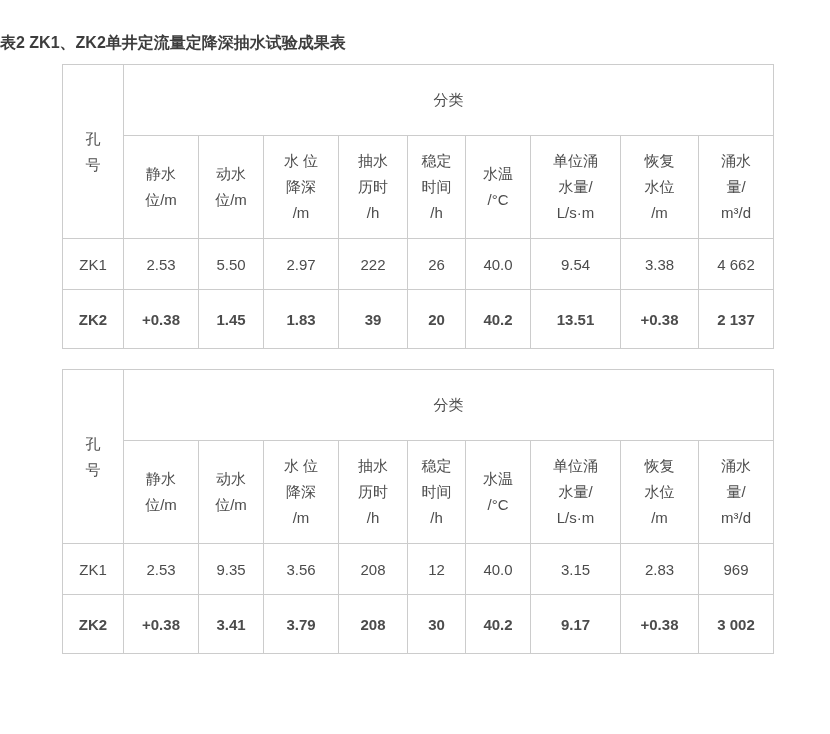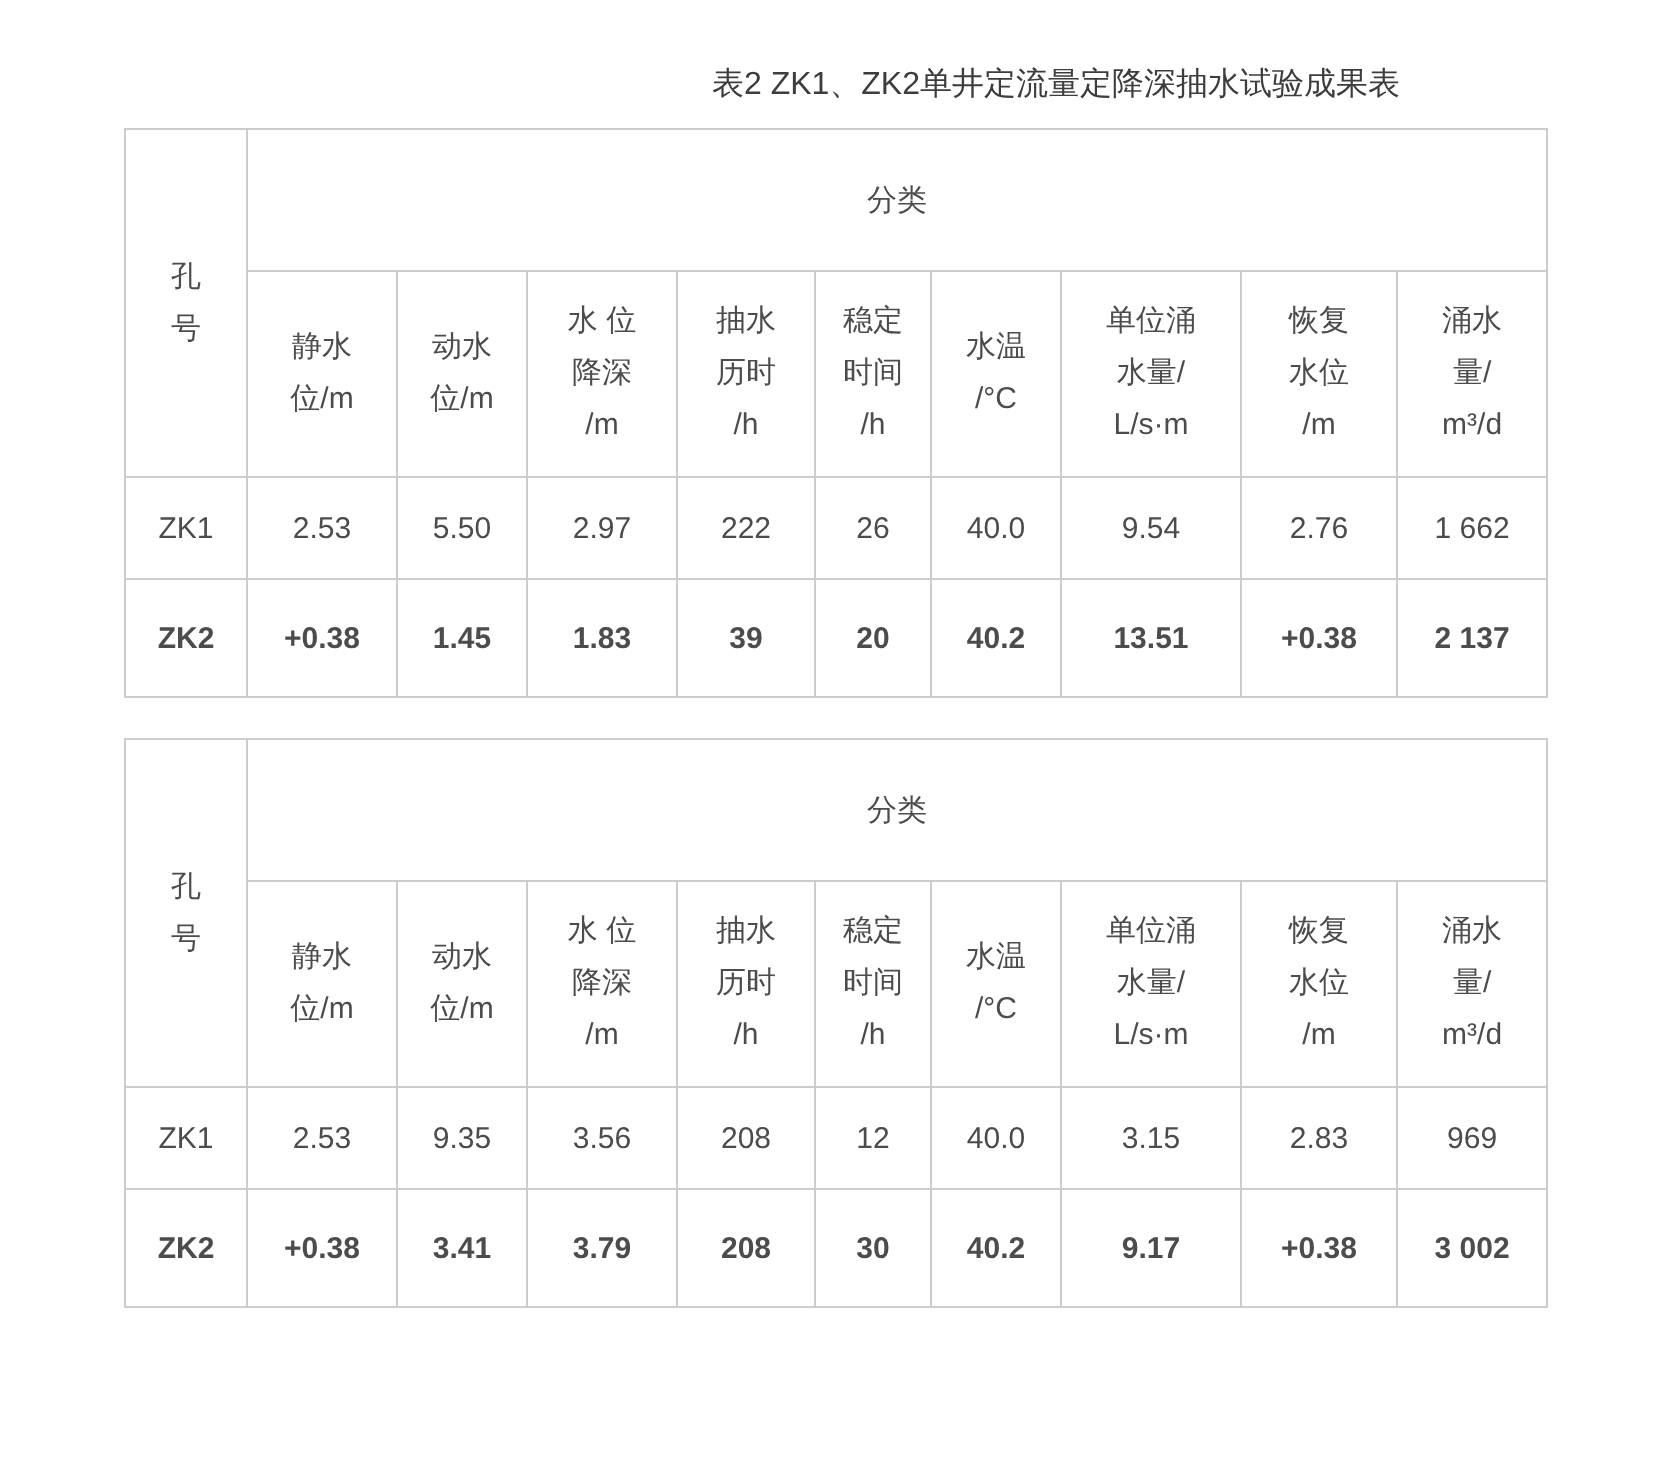--- a/index.html
+++ b/index.html
@@ -12,23 +12,23 @@
     height: 734px;
     font-family: "Liberation Sans", "DejaVu Sans", sans-serif;
     color: #4c4c4c;
     overflow: hidden;
   }
   .page {
     padding-top: 33px;
   }
   .table-title {
     width: 700px;
-    text-align: right;
+    text-align: left;
     font-size: 16px;
-    font-weight: normal;
+    font-weight: bold;
     color: #3d3d3d;
     line-height: 19px;
   }
   .title-2 { margin-top: 0; }
   .title-3 { margin-top: 57px; }
   table.results {
     border-collapse: collapse;
     table-layout: fixed;
     width: 711px;
     margin-left: 62px;
@@ -111,22 +111,22 @@
       </tr>
       <tr class="data-row-1">
         <td>ZK1</td>
         <td>2.53</td>
         <td>5.50</td>
         <td>2.97</td>
         <td>222</td>
         <td>26</td>
         <td>40.0</td>
         <td>9.54</td>
-        <td>2.76</td>
-        <td>1 662</td>
+        <td>3.38</td>
+        <td>4 662</td>
       </tr>
       <tr class="data-row-2">
         <td>ZK2</td>
         <td>+0.38</td>
         <td>1.45</td>
         <td>1.83</td>
         <td>39</td>
         <td>20</td>
         <td>40.2</td>
         <td>13.51</td>

